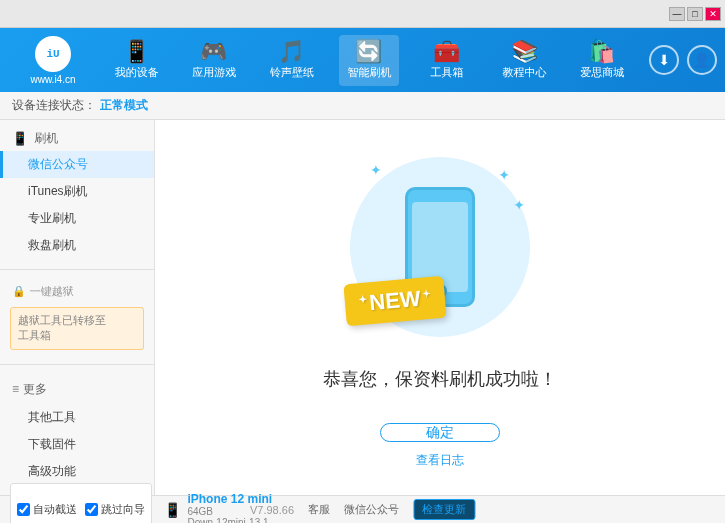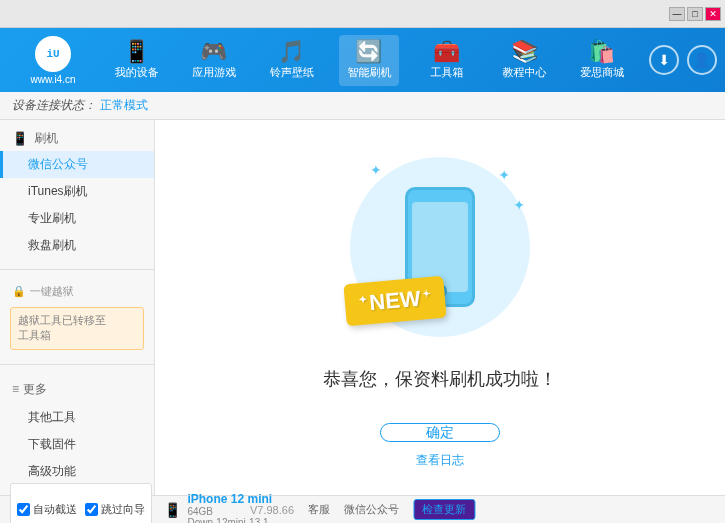--- a/index.html
+++ b/index.html
@@ -119,22 +119,22 @@
     .status-bar {
       height: 28px;
       background: #f5f5f5;
       border-bottom: 1px solid #ddd;
       display: flex;
       align-items: center;
       padding: 0 12px;
       font-size: 12px;
       color: #555;
     }
-    .status-label { color: #555; font-style: italic; }
-    .status-value { color: #1a9ef0; font-weight: normal; margin-left: 4px; }
+    .status-label { color: #555; }
+    .status-value { color: #1a9ef0; font-weight: bold; margin-left: 4px; }
 
     
     .main-layout {
       display: flex;
       height: calc(523px - 28px - 64px - 28px - 28px);
     }
 
     
     .sidebar {
       width: 155px;
@@ -363,21 +363,21 @@
       font-size: 11px;
       position: absolute;
       left: 50%;
       transform: translateX(-50%);
     }
     .bottom-link {
       cursor: pointer;
       color: #666;
     }
     .check-update-btn {
-      background: #4c1d95;
+      background: #0c4a6e;
       border: 1px solid #1a9ef0;
       color: #1a9ef0;
       padding: 2px 8px;
       border-radius: 3px;
       cursor: pointer;
       font-size: 11px;
     }
   </style>
 </head>
 <body>

